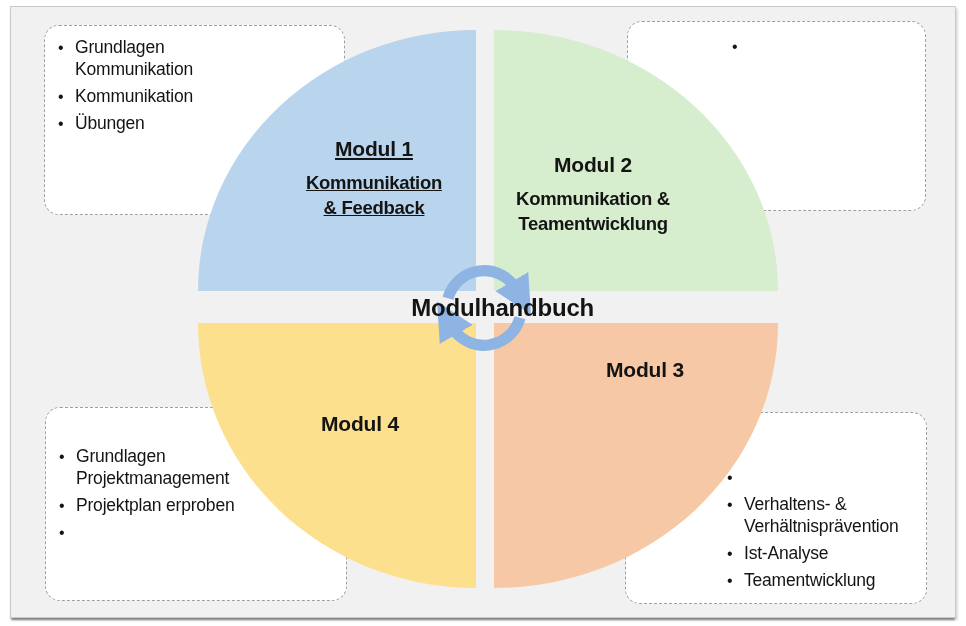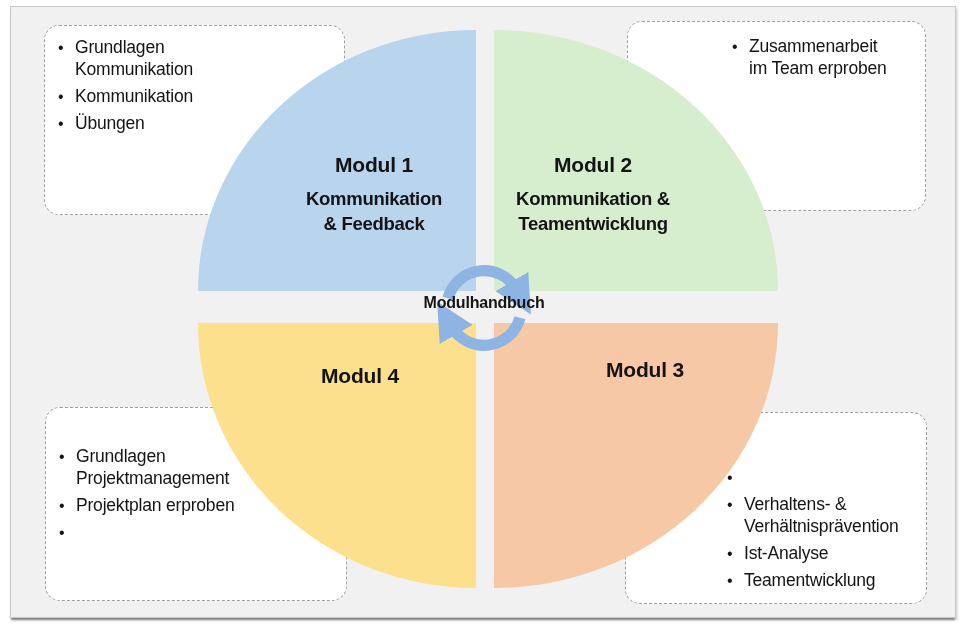--- a/index.html
+++ b/index.html
@@ -37,29 +37,29 @@
   
   .quad{position:absolute;z-index:2;}
   #quad-1{left:198px;top:30px;width:278px;height:261px;background:#b9d4ed;border-top-left-radius:100% 100%;}
   #quad-2{left:494px;top:30px;width:284px;height:261px;background:#d6edce;border-top-right-radius:100% 100%;}
   #quad-4{left:198px;top:323px;width:278px;height:265px;background:#fce08d;border-bottom-left-radius:100% 100%;}
   #quad-3{left:494px;top:323px;width:284px;height:265px;background:#f6c8a5;border-bottom-right-radius:100% 100%;}
 
   .module-text{position:absolute;z-index:3;text-align:center;width:260px;}
   .module-title{font-size:21px;font-weight:bold;letter-spacing:-0.2px;line-height:1.3;}
   .module-sub{font-size:18.5px;font-weight:bold;letter-spacing:-0.3px;line-height:1.35;white-space:pre-line;}
-  #module-text-1{left:244px;top:151px;} #module-text-1 .module-title{margin-bottom:9px;}
+  #module-text-1{left:244px;top:135px;text-decoration:underline;} #module-text-1 .module-title{margin-bottom:9px;}
   #module-text-2{left:463px;top:151px;} #module-text-2 .module-title{margin-bottom:9px;}
   #module-text-3{left:495px;top:356px;} #module-text-3 .module-title{margin-bottom:12px;padding-left:40px;}
-  #module-text-4{left:230px;top:362px;} #module-text-4 .module-title{margin-bottom:1px;}
+  #module-text-4{left:230px;top:362px;} #module-text-4 .module-title{margin-bottom:1px;margin-top:48px;}
 
   .hub-icon{position:absolute;left:428px;top:252px;width:112px;height:112px;z-index:4;}
   .hub-label{
     position:absolute;left:374px;top:294px;width:220px;z-index:5;
-    text-align:center;font-size:16px;font-weight:bold;letter-spacing:-0.2px;
+    text-align:right;font-size:24px;font-weight:bold;letter-spacing:-0.2px;
   }
 </style>
 </head>
 <body>
 
 <div class="canvas">
   <div class="slide"></div>
 
   <div class="note-box" id="box-top-left">
     <ul>
@@ -75,22 +75,20 @@
         <li>
           <span class="bullet">•</span>
           <span class="li-text">Übungen</span>
         </li>
       </ul>
   </div>
   <div class="note-box" id="box-top-right">
     <ul>
         <li>
           <span class="bullet">•</span>
-          <span class="li-text">Zusammenarbeit
-im Team erproben</span>
         </li>
       </ul>
   </div>
   <div class="note-box" id="box-bottom-left">
     <ul>
         <li>
           <span class="bullet">•</span>
           <span class="li-text">Grundlagen
 Projektmanagement</span>
         </li>

